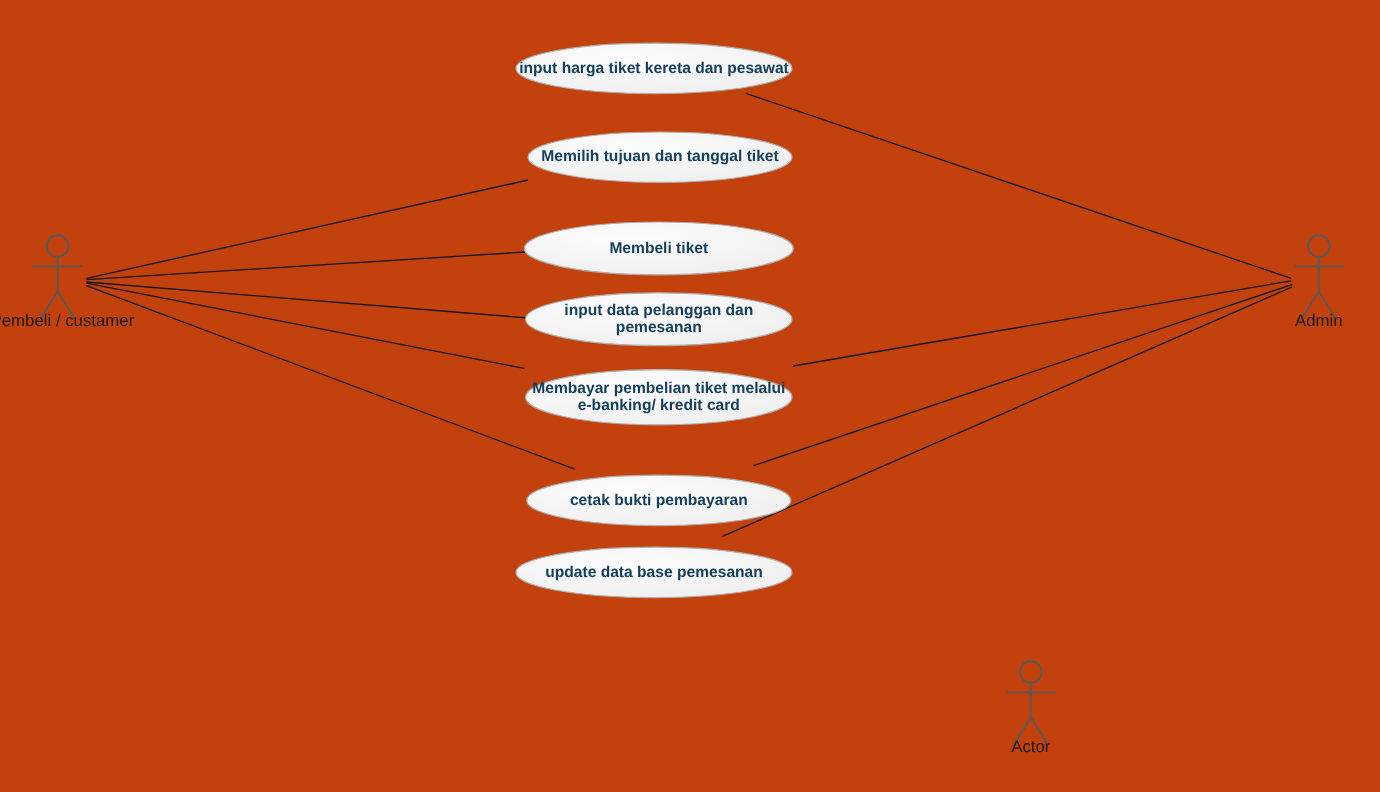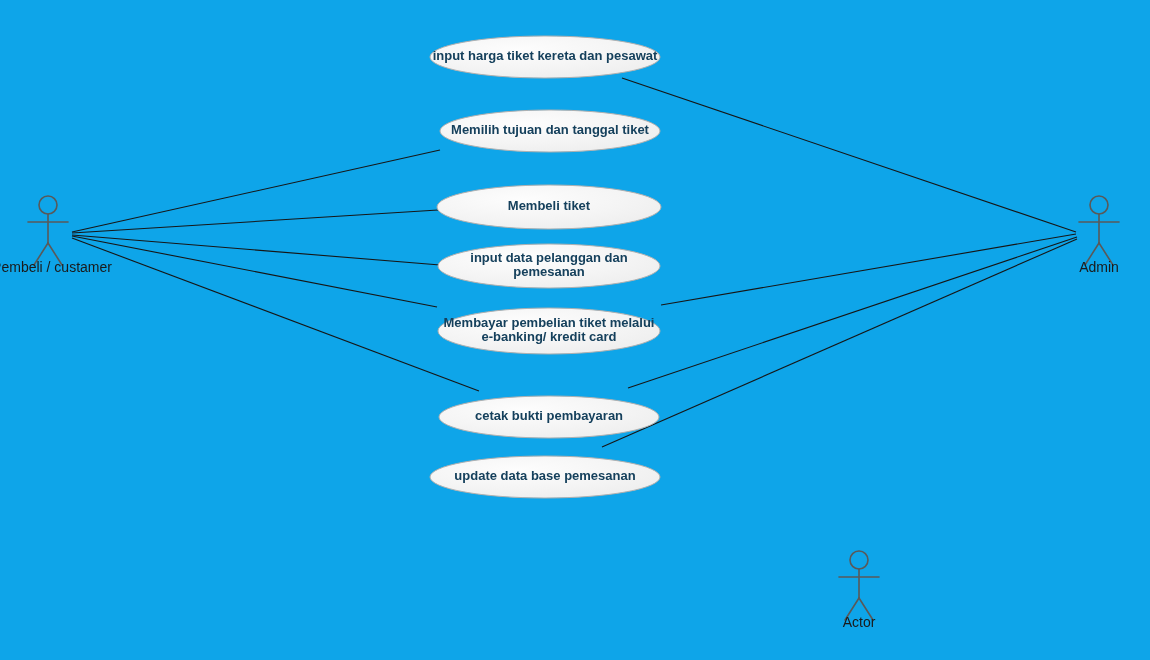--- a/index.html
+++ b/index.html
@@ -8,21 +8,21 @@
     padding: 0;
     background: #ffffff;
   }
   body {
     font-family: "Liberation Sans", sans-serif;
   }
   #canvas {
     position: relative;
     width: 1150px;
     height: 660px;
-    background: #0ea5e9;
+    background: #c2410c;
     overflow: hidden;
   }
   #diagram-svg {
     position: absolute;
     left: 0;
     top: 0;
     width: 1150px;
     height: 660px;
   }
   .uc-label {

